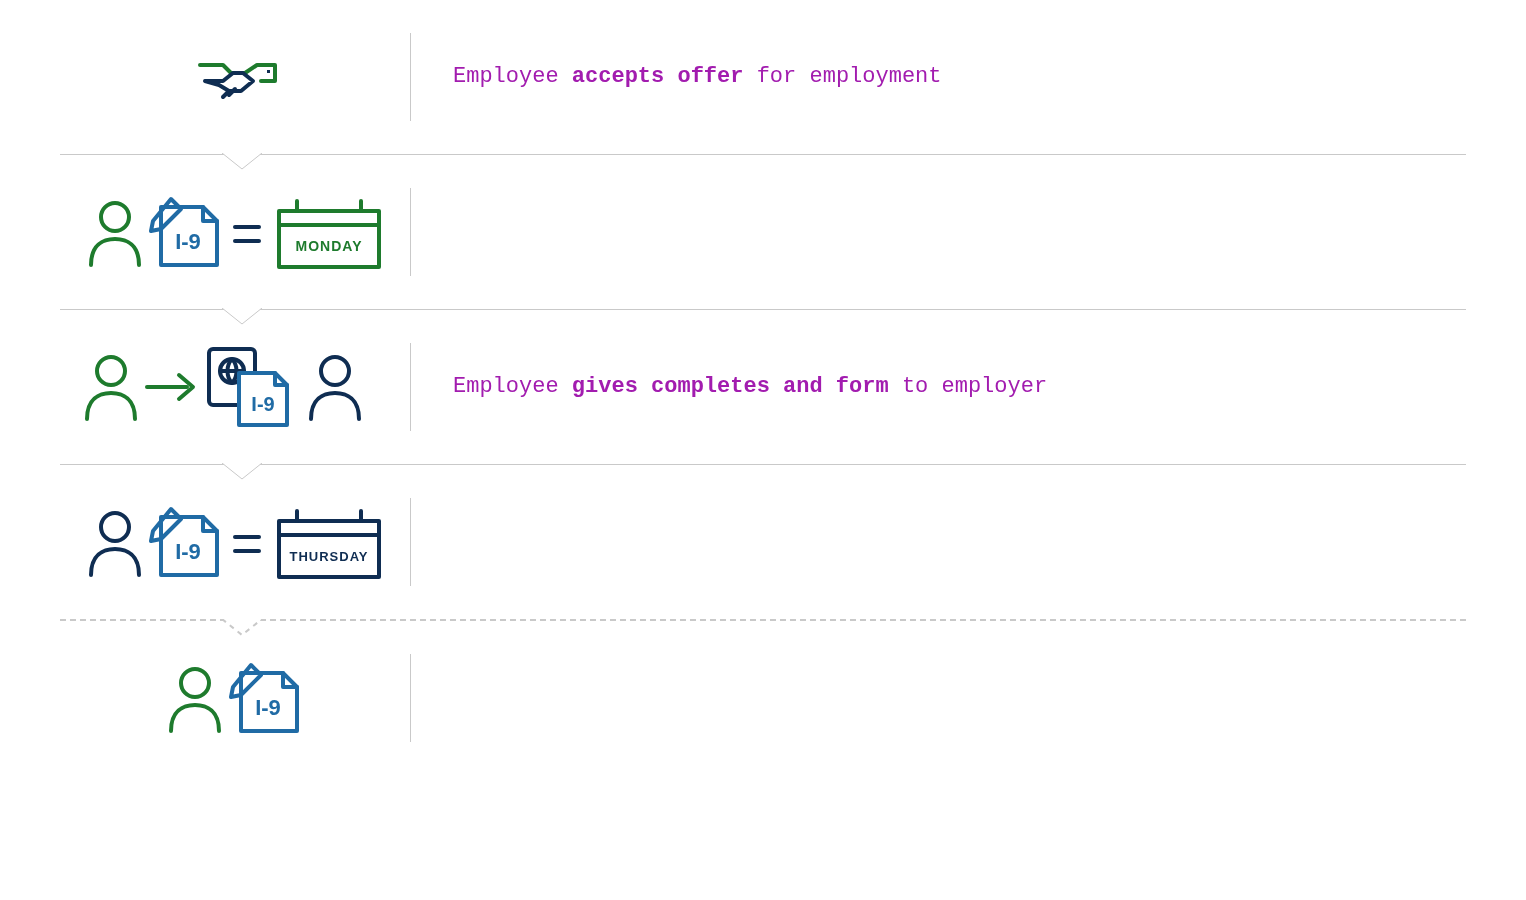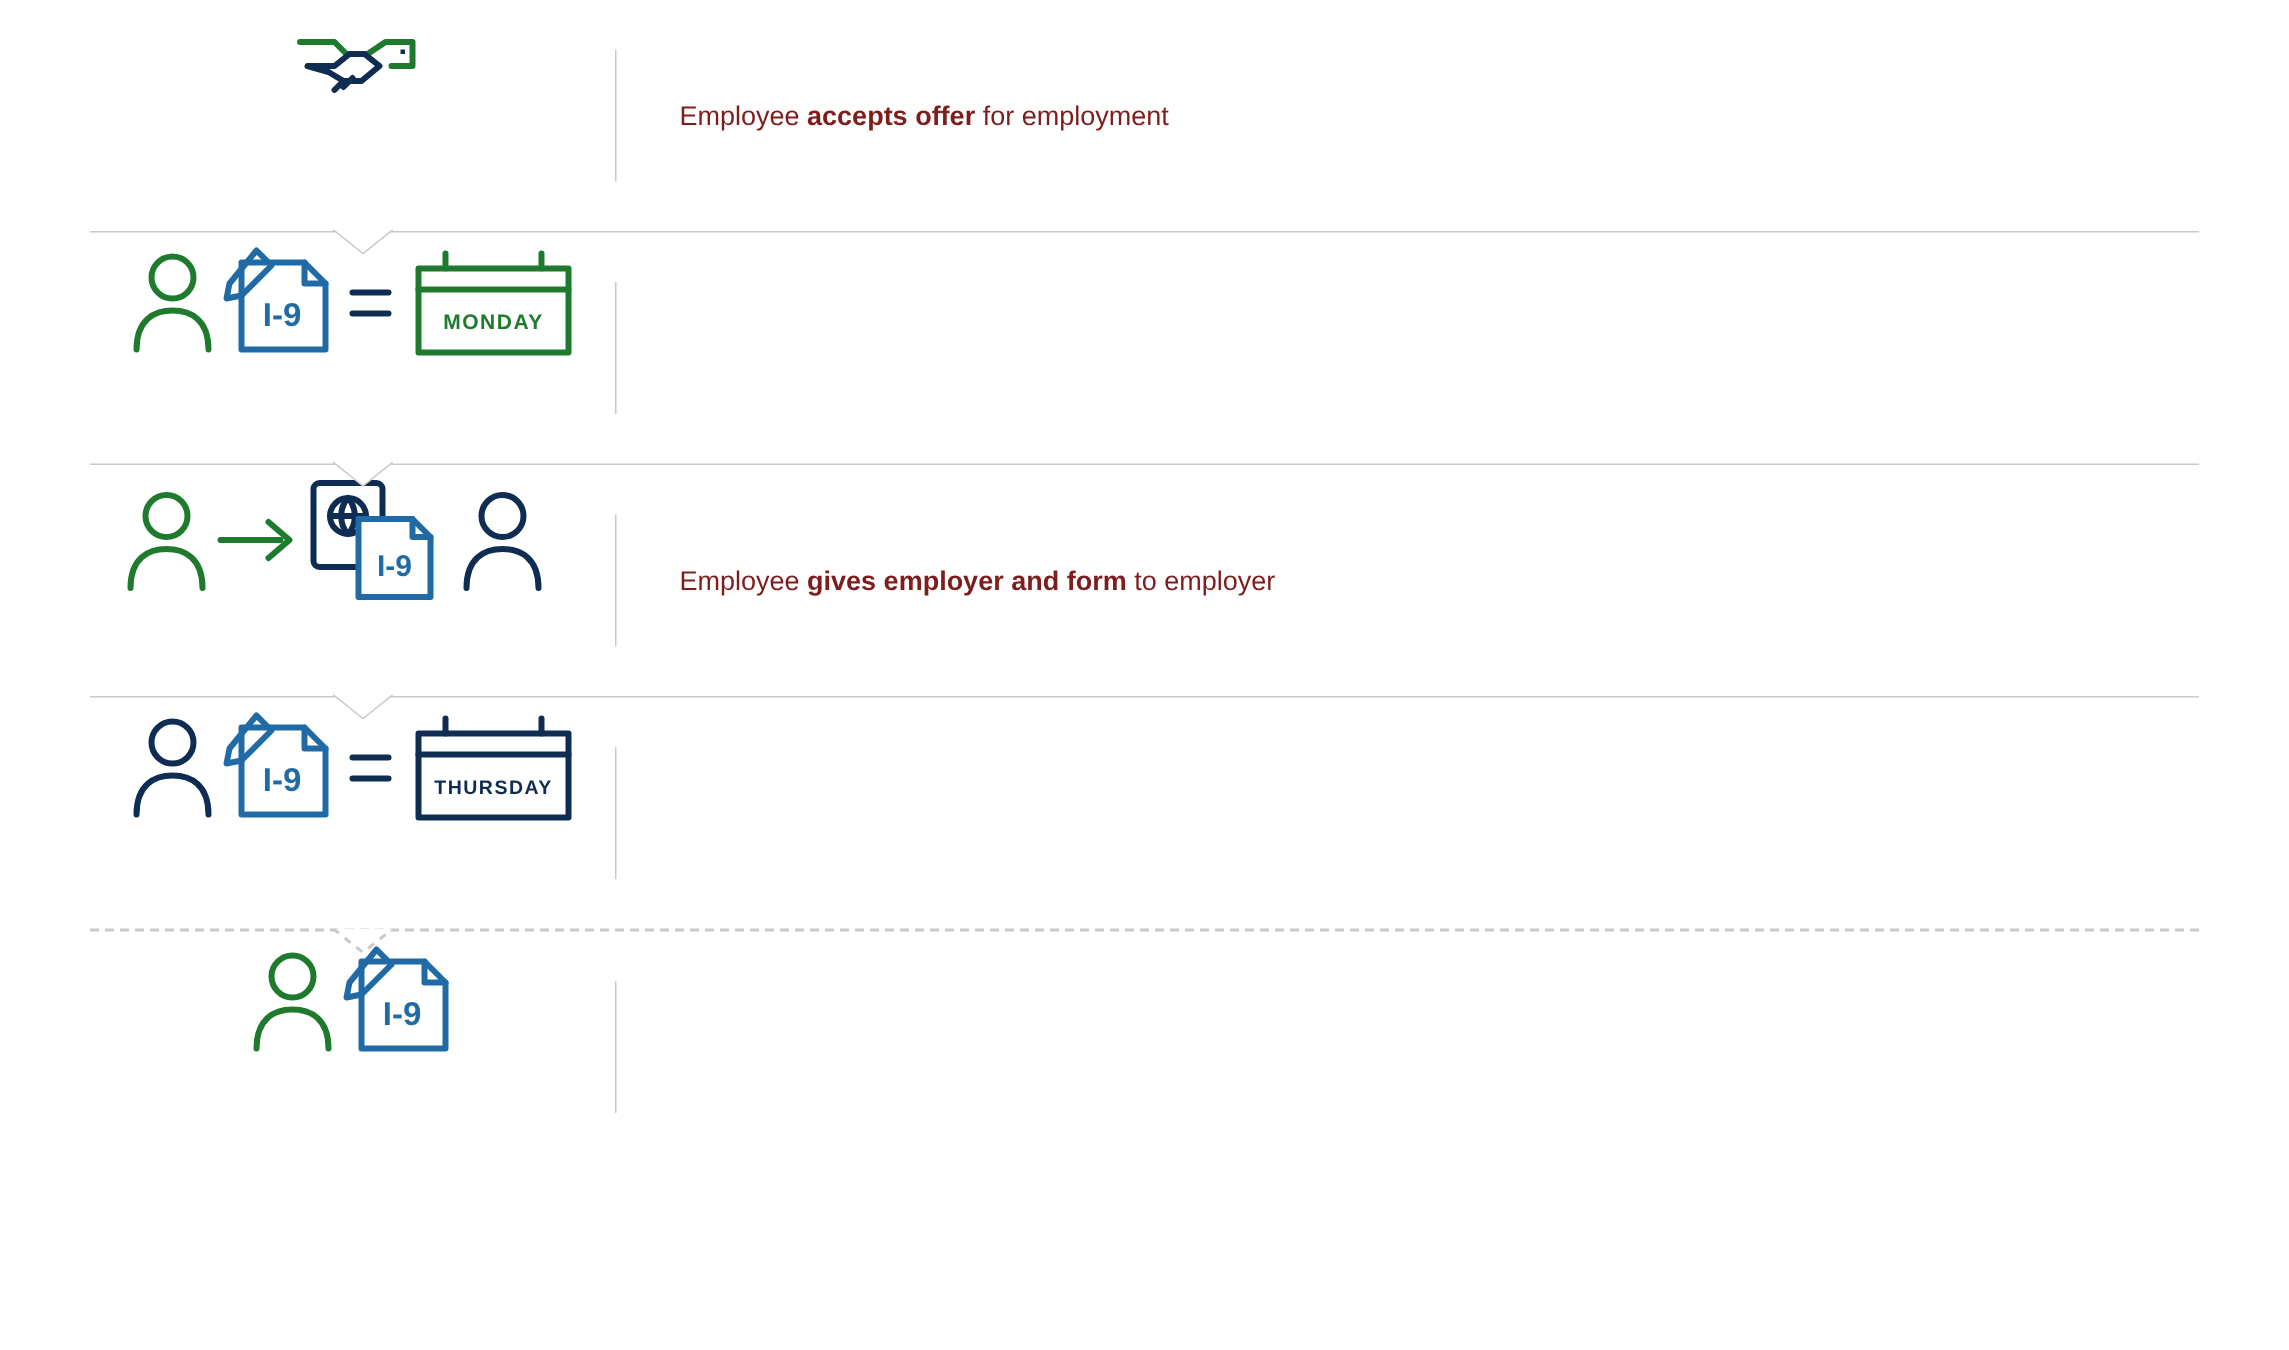--- a/index.html
+++ b/index.html
@@ -17,36 +17,37 @@
   }
   .step {
     display: flex;
     align-items: center;
     height: 154px;
   }
   .icon-cell {
     width: 350px;
     height: 100%;
     display: flex;
-    align-items: flex-start;
+    align-items: center;
     justify-content: center;
     flex-shrink: 0;
   }
   .divider-v {
     width: 1px;
     height: 88px;
     background: #c9c9c9;
     flex-shrink: 0;
   }
   .text-cell {
     padding-left: 42px;
-    font-size: 18px;
+    font-size: 22px;
     line-height: 1.35;
     max-width: 760px;
-    color: #7f1d1d;
+    color: #a21caf;
+    font-family: Liberation Mono, monospace;
   }
   .separator {
     position: relative;
     height: 1px;
     width: 100%;
     background: #c9c9c9;
   }
   .separator.dashed {
     background: none;
     border-top: 2px dashed #c9c9c9;
@@ -162,21 +163,21 @@
             <path d="M200 36 L200 48 L212 48" stroke="#206ba5"></path>
             <text x="188" y="74" fill="#206ba5" stroke="none" font-size="20" font-weight="700" font-family="Arial" text-anchor="middle">I-9</text>
           </g>
 
           <circle cx="260" cy="34" r="14" stroke="#0f2d52"></circle>
           <path d="M236 82 C236 62 248 56 260 56 C272 56 284 62 284 82" stroke="#0f2d52"></path>
         </g>
       </svg>
     </div>
     <div class="divider-v"></div>
-    <div class="text-cell"><span class="w">Employee </span><span class="b">gives employer and form</span><span class="w"> to employer</span></div>
+    <div class="text-cell"><span class="w">Employee </span><span class="b">gives completes and form</span><span class="w"> to employer</span></div>
   </div>
 
   <div class="separator">
     <div class="notch">
       <svg width="40" height="20">
           <path d="M0 0 L20 16 L40 0" fill="#fff" stroke="#c9c9c9" stroke-width="1"></path>
         </svg>
     </div>
   </div>
 

